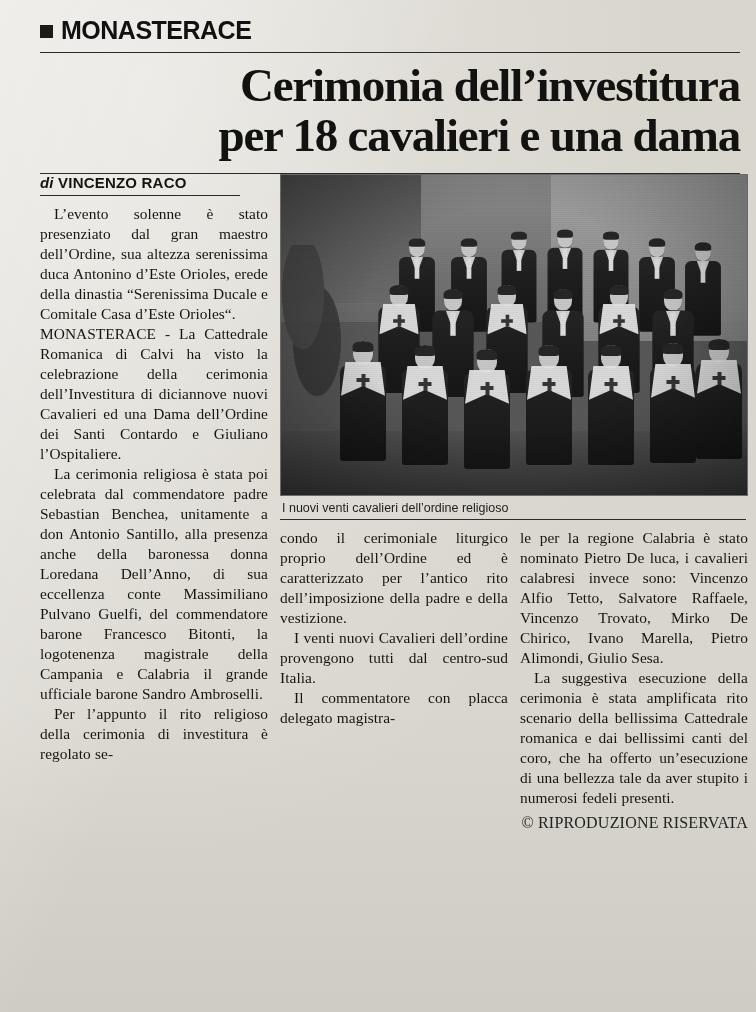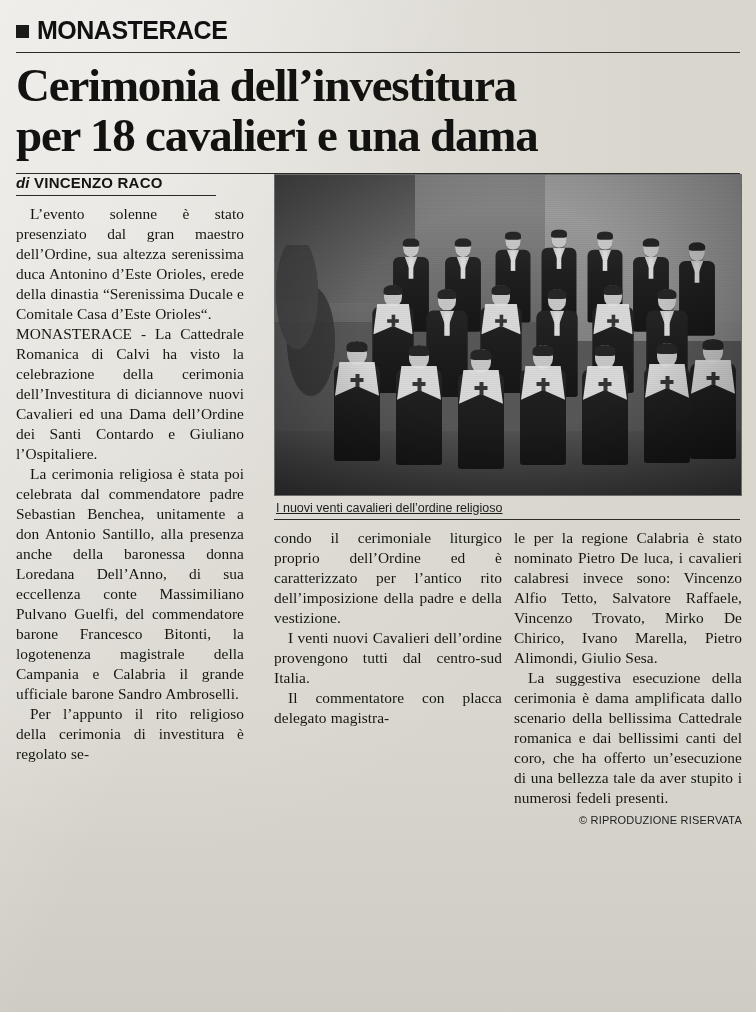--- a/index.html
+++ b/index.html
@@ -23,20 +23,21 @@
       linear-gradient(115deg, rgba(255,255,255,0.45) 0%, rgba(255,255,255,0) 40%),
       linear-gradient(0deg, rgba(120,115,100,0.10) 0%, rgba(255,255,255,0.0) 30%),
       radial-gradient(ellipse at 20% 10%, rgba(255,255,255,0.35), rgba(0,0,0,0) 60%),
       #d9d6ce;
   }
   .page {
     position: absolute;
     inset: 0;
     padding: 18px 16px 10px 16px;
     box-sizing: border-box;
+    margin-left: 24px;
   }
 
   
   .kicker-row {
     display: flex;
     align-items: center;
     gap: 8px;
     padding-bottom: 4px;
     margin-bottom: 2px;
   }
@@ -63,21 +64,21 @@
     margin-left: 6px;
     letter-spacing: -0.2px;
   }
   .rule-top {
     border-bottom: 1.6px solid #2a2a26;
     margin: 5px 0 8px 0;
   }
 
   
   .headline {
-    text-align: left;
+    text-align: right;
     font-family: "Liberation Serif", serif;
     font-weight: bold;
     font-size: 47px;
     line-height: 1.06;
     letter-spacing: -1.2px;
     color: #121210;
     margin: 2px 0 0 0;
   }
   .headline .l2 {
     display: block;
@@ -141,39 +142,38 @@
     background: #5d5a55;
     filter: grayscale(100%) contrast(105%);
   }
   .caption {
     font-family: "Liberation Sans", sans-serif;
     font-size: 12.5px;
     color: #1d1d1a;
     padding: 5px 2px 4px 2px;
     border-bottom: 1.2px solid #2a2a26;
     margin-bottom: 8px;
-    text-decoration: underline;
   }
 
   .top-area {
     display: flex;
     gap: 12px;
     align-items: flex-start;
   }
   .lead-col { width: 228px; flex: 0 0 auto; }
 
   .lower-cols {
     display: flex;
     gap: 12px;
     margin-top: 0px;
   }
 
   .footer-note {
-    font-family: Liberation Sans, sans-serif;
-    font-size: 11px;
+    font-family: Liberation Serif, serif;
+    font-size: 16px;
     text-align: right;
     color: #222;
     margin-top: 6px;
     letter-spacing: 0.2px;
   }
 
   
   .scene { position: absolute; inset: 0; }
   .sky {
     position: absolute; left: 0; top: 0; right: 0; height: 46%;
@@ -516,21 +516,21 @@
       <div class="caption">I nuovi venti cavalieri dell’ordine religioso</div>
 
       <div class="lower-cols">
         <div class="col mid">
           <p class="body first-para">condo il cerimoniale liturgico proprio dell’Ordine ed è caratterizzato per l’antico rito dell’imposizione della padre e della vestizione.</p>
           <p class="body">I venti nuovi Cavalieri dell’ordine provengono tutti dal centro-sud Italia.</p>
           <p class="body">Il commentatore con placca delegato magistra-</p>
         </div>
         <div class="col last">
           <p class="body first-para">le per la regione Calabria è stato nominato Pietro De luca, i cavalieri calabresi invece sono: Vincenzo Alfio Tetto, Salvatore Raffaele, Vincenzo Trovato, Mirko De Chirico, Ivano Marella, Pietro Alimondi, Giulio Sesa.</p>
-          <p class="body">La suggestiva esecuzione della cerimonia è dama amplificata dallo scenario della bellissima Cattedrale romanica e dai bellissimi canti del coro, che ha offerto un’esecuzione di una bellezza tale da aver stupito i numerosi fedeli presenti.</p>
+          <p class="body">La suggestiva esecuzione della cerimonia è stata amplificata rito scenario della bellissima Cattedrale romanica e dai bellissimi canti del coro, che ha offerto un’esecuzione di una bellezza tale da aver stupito i numerosi fedeli presenti.</p>
           <div class="footer-note">© RIPRODUZIONE RISERVATA</div>
         </div>
       </div>
     </div>
 
   </div>
 
 </div>
 
 </body></html>

